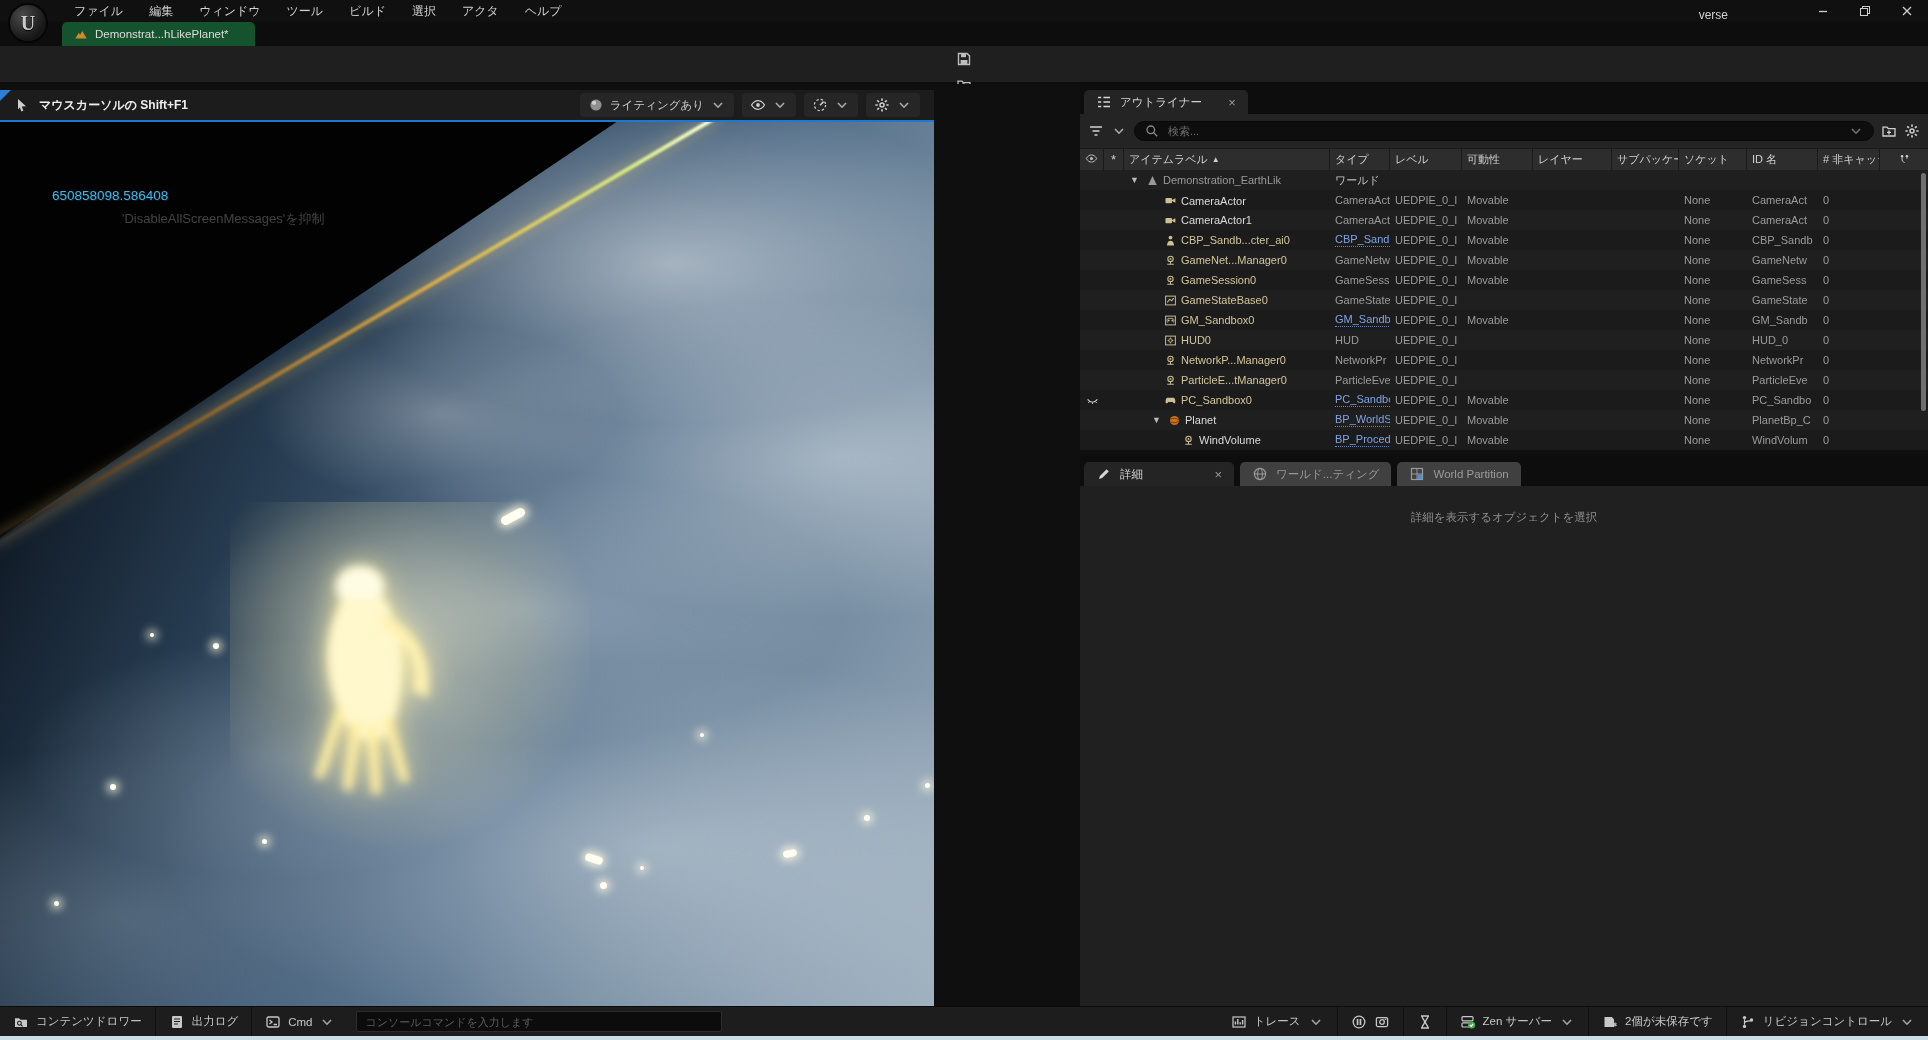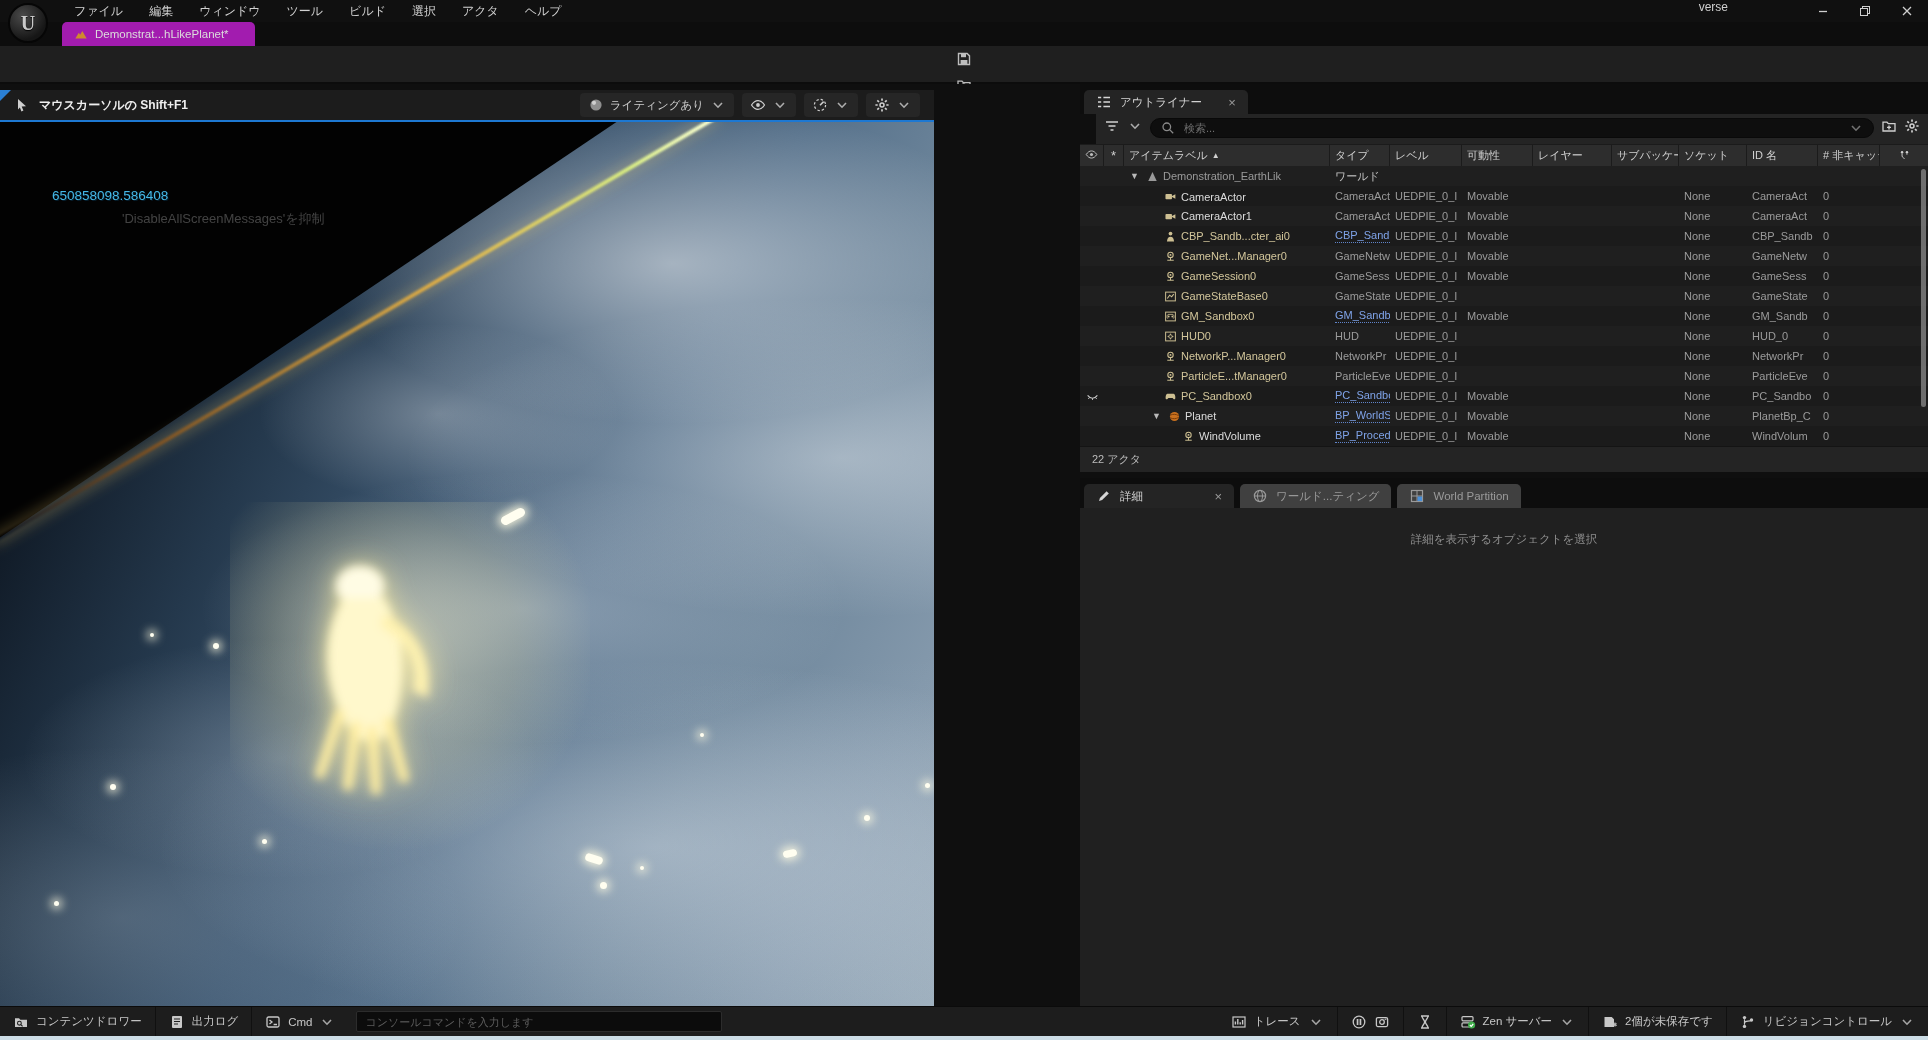--- a/index.html
+++ b/index.html
@@ -7,27 +7,27 @@
   #app{position:relative;width:1928px;height:1040px;background:#0f0f0f;overflow:hidden;color:#cfcfcf;}
 
   
   .titlebar{position:absolute;top:0;left:0;right:0;height:22px;background:#101010;display:flex;align-items:center;}
   .ue-logo{position:absolute;top:3px;left:8px;width:40px;height:40px;border-radius:50%;
     background:radial-gradient(circle at 35% 30%,#4a4a4a,#161616 70%);border:2px solid #060606;z-index:40;
     display:flex;align-items:center;justify-content:center;font-family:"Liberation Serif","DejaVu Serif",serif;
     font-size:20px;font-weight:bold;color:#c9c9c9;text-shadow:0 1px 1px #000;}
   .menu{display:flex;gap:2px;margin-left:62px;}
   .menu-item{padding:3px 12px;font-size:12px;color:#d2d2d2;cursor:default;}
-  .title-right{margin-left:auto;display:flex;align-items:flex-start;gap:0;}
+  .title-right{margin-left:auto;display:flex;align-items:flex-end;gap:0;}
   .app-title{font-size:12px;color:#cfcfcf;margin-right:74px;}
   .winbtn{width:42px;height:22px;display:flex;align-items:center;justify-content:center;color:#cfcfcf;}
 
   
   .tabstrip{position:absolute;top:22px;left:0;right:0;height:24px;background:#0d0d0d;display:flex;align-items:flex-end;}
-  .asset-tab{margin-left:62px;height:24px;background:#a21caf;border-radius:5px 5px 0 0;display:flex;align-items:center;gap:7px;padding:0 26px 0 12px;font-size:11.5px;color:#dcdcdc;}
+  .asset-tab{margin-left:62px;height:24px;background:#14532d;border-radius:5px 5px 0 0;display:flex;align-items:center;gap:7px;padding:0 26px 0 12px;font-size:11.5px;color:#dcdcdc;}
 
   
   .toolbar{position:absolute;top:46px;left:0;right:0;height:38px;background:#1f1f1f;border-bottom:2px solid #0c0c0c;display:flex;align-items:center;padding:0 10px;flex-direction:column;}
   .tbtn{display:flex;align-items:center;gap:5px;padding:5px 7px;color:#bdbdbd;border-radius:3px;}
   .tb-sep{width:1px;height:24px;background:#0e0e0e;margin:0 8px;}
   .mode-pill{background:#0e0e0e;border-radius:4px;display:flex;align-items:center;gap:7px;padding:6px 11px;font-size:12px;color:#d6d6d6;margin:0 10px;}
   .play-stop{width:14px;height:14px;background:#e23b3b;border-radius:2px;}
   .sky-btn{display:flex;align-items:center;gap:7px;font-size:12px;color:#d0d0d0;padding:5px 8px;}
   .icon{display:inline-flex;align-items:center;justify-content:center;line-height:0;}
   .icon svg{display:block;}
@@ -64,21 +64,21 @@
   .bird{position:absolute;left:288px;top:420px;filter:drop-shadow(0 0 14px rgba(255,240,160,0.9));}
   .pt{position:absolute;background:#fffef0;border-radius:50%;box-shadow:0 0 10px 3px rgba(255,252,225,0.85);}
   .pt.streak{border-radius:5px;}
 
   
   .rightpane{position:absolute;left:1080px;top:0;width:848px;bottom:0;display:flex;flex-direction:column;background:#0f0f0f;}
   .pane-tabs{height:30px;background:#0d0d0d;display:flex;align-items:flex-end;padding-top:6px;}
   .pane-tab{height:24px;display:flex;align-items:center;gap:8px;padding:0 12px;font-size:11.5px;color:#d6d6d6;background:#242424;border-radius:5px 5px 0 0;}
   .pane-tab.inactive{background:#404040;color:#9a9a9a;}
   .tab-close{color:#9a9a9a;font-size:13px;line-height:1;}
-  .ol-search-row{height:30px;background:#242424;display:flex;align-items:flex-start;gap:7px;padding:4px 8px;margin-left:16px;}
+  .ol-search-row{height:30px;background:#242424;display:flex;align-items:center;gap:7px;padding:17px 8px;}
   .searchbox{flex:1;height:20px;background:#0e0e0e;border:1px solid #090909;border-radius:10px;display:flex;align-items:center;gap:6px;padding:0 9px;color:#8a8a8a;}
   .searchbox input{flex:1;background:transparent;border:none;outline:none;color:#cfcfcf;font-size:11px;}
   .searchbox input::placeholder{color:#6f6f6f;}
   .ol-grid{display:grid;grid-template-columns:24px 20px 206px 60px 72px 71px 79px 67px 68px 71px 62px 1fr;align-items:center;}
   .ol-header{height:22px;background:#242424;}
   .ol-header .hc{background:#2d2d2d;border-right:1px solid #1b1b1b;border-top:1px solid #1b1b1b;height:22px;display:flex;align-items:center;padding:0 5px;font-size:11px;color:#d2d2d2;white-space:nowrap;overflow:hidden;}
   .ol-rows{height:280px;background:#1b1b1b;position:relative;}
   .olrow{height:20px;font-size:11px;color:#9b9b9b;white-space:nowrap;}
   .olrow:nth-child(odd){background:#1f1f1f;}
   .olrow .c{padding:0 5px;overflow:hidden;display:flex;align-items:center;gap:4px;}
@@ -808,23 +808,20 @@
             <div class="c">Movable</div>
             <div class="c"></div>
             <div class="c"></div>
             <div class="c">None</div>
             <div class="c">WindVolum</div>
             <div class="c">0</div>
             <div class="c"></div>
           </div>
           <div class="ol-scroll"></div>
         </div>
-      <div class="ol-footer">
-        <span>22 アクタ</span>
-      </div>
 
       <div class="pane-gap"></div>
 
       <div class="pane-tabs">
         <div class="pane-tab" style="margin-left:4px;min-width:150px">
           <span class="icon">
               <svg width="16" height="16" viewBox="0 0 16 16">
                 <path d="M3 13l.9-3.1 6.7-6.7 2.2 2.2-6.7 6.7z" fill="currentColor"></path>
               </svg>
             </span>

